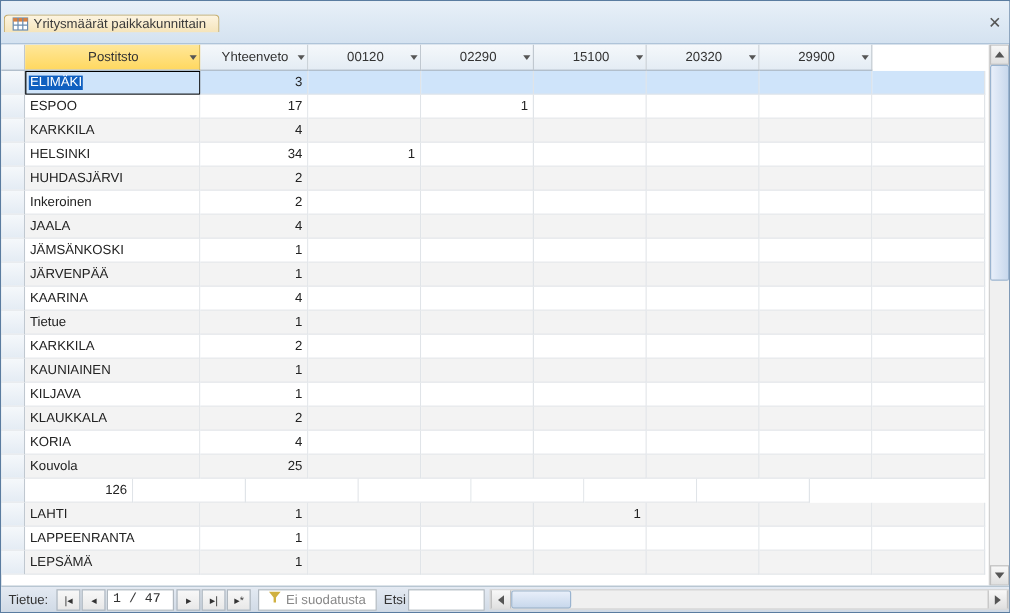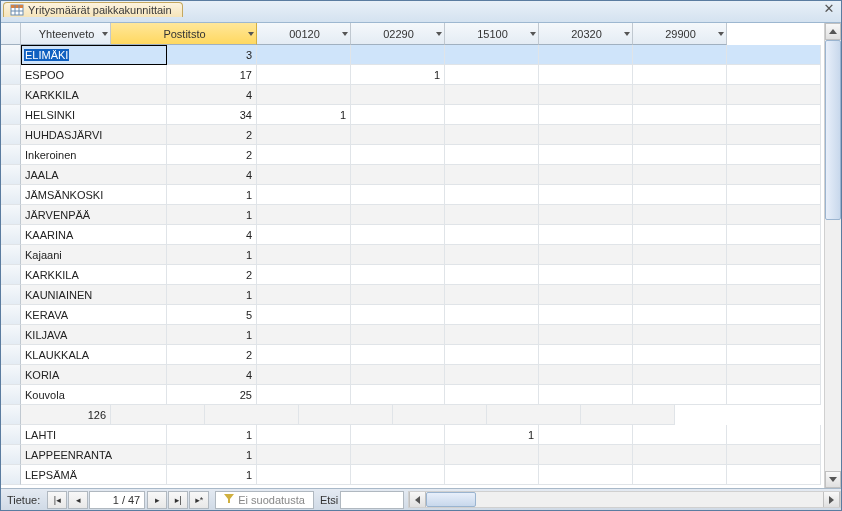--- a/index.html
+++ b/index.html
@@ -14,25 +14,25 @@
 }
 .window {
   width: 842px;
   height: 511px;
   border: 1px solid #5a7ca0;
   background: #fff;
   display: flex;
   flex-direction: column;
 }
 .titlebar {
-  height: 22px;
+  height: 36px;
   background: linear-gradient(#e8f0f8, #d4e2f0);
   border-bottom: 1px solid #9db7d0;
   display: flex;
-  align-items: flex-start;
+  align-items: center;
 }
 .tab {
   display: flex;
   align-items: center;
   padding: 0 10px 0 6px;
   background: linear-gradient(#fdf4e0, #f5e4ba);
   border: 1px solid #c4a860;
   border-bottom: none;
   border-radius: 4px 4px 0 0;
   margin-left: 2px;
@@ -190,21 +190,21 @@
   cursor: pointer;
   color: #333;
   font-size: 9px;
 }
 .recbox {
   width: 56px; height: 18px;
   background: #fff;
   border: 1px solid #b0b8c0;
   margin: 0 1px;
   padding: 0 4px;
-  display: flex; align-items: center; justify-content: flex-end;
+  display: flex; align-items: center; justify-content: flex-start; font-family: Liberation Mono, monospace;
 }
 .filterbox {
   height: 18px; padding: 0 8px;
   background: #fff;
   border: 1px solid #b0b8c0;
   margin-left: 6px;
   display: flex; align-items: center; gap: 4px;
   color: #888;
 }
 .searchlabel { margin-left: 6px; }
@@ -262,26 +262,26 @@
     </div>
     <div class="titlebar-spacer"></div>
     <div class="close-btn">✕</div>
   </div>
 
   <div class="content">
     <div class="grid-wrapper">
       <div class="grid">
         <div class="header-row">
           <div class="hcell rowhead"></div>
+          <div class="hcell first">
+            <span class="label">Postitsto</span>
+            <span class="dd"></span>
+          </div>
           <div class="hcell narrow">
             <span class="label">Yhteenveto</span>
-            <span class="dd"></span>
-          </div>
-          <div class="hcell first">
-            <span class="label">Postitsto</span>
             <span class="dd"></span>
           </div>
           <div class="hcell wide">
             <span class="label">00120</span>
             <span class="dd"></span>
           </div>
           <div class="hcell wide">
             <span class="label">02290</span>
             <span class="dd"></span>
           </div>
@@ -406,21 +406,21 @@
               <div class="cell cn">4</div>
               <div class="cell cw"></div>
               <div class="cell cw"></div>
               <div class="cell cw"></div>
               <div class="cell cw"></div>
               <div class="cell cw"></div>
               <div class="cell cw"></div>
             </div>
             <div class="row">
               <div class="cell rowhead"></div>
-              <div class="cell c0">Kajaani</div>
+              <div class="cell c0">Tietue</div>
               <div class="cell cn">1</div>
               <div class="cell cw"></div>
               <div class="cell cw"></div>
               <div class="cell cw"></div>
               <div class="cell cw"></div>
               <div class="cell cw"></div>
               <div class="cell cw"></div>
             </div>
             <div class="row">
               <div class="cell rowhead"></div>
@@ -430,31 +430,20 @@
               <div class="cell cw"></div>
               <div class="cell cw"></div>
               <div class="cell cw"></div>
               <div class="cell cw"></div>
               <div class="cell cw"></div>
             </div>
             <div class="row">
               <div class="cell rowhead"></div>
               <div class="cell c0">KAUNIAINEN</div>
               <div class="cell cn">1</div>
-              <div class="cell cw"></div>
-              <div class="cell cw"></div>
-              <div class="cell cw"></div>
-              <div class="cell cw"></div>
-              <div class="cell cw"></div>
-              <div class="cell cw"></div>
-            </div>
-            <div class="row">
-              <div class="cell rowhead"></div>
-              <div class="cell c0">KERAVA</div>
-              <div class="cell cn">5</div>
               <div class="cell cw"></div>
               <div class="cell cw"></div>
               <div class="cell cw"></div>
               <div class="cell cw"></div>
               <div class="cell cw"></div>
               <div class="cell cw"></div>
             </div>
             <div class="row">
               <div class="cell rowhead"></div>
               <div class="cell c0">KILJAVA</div>

